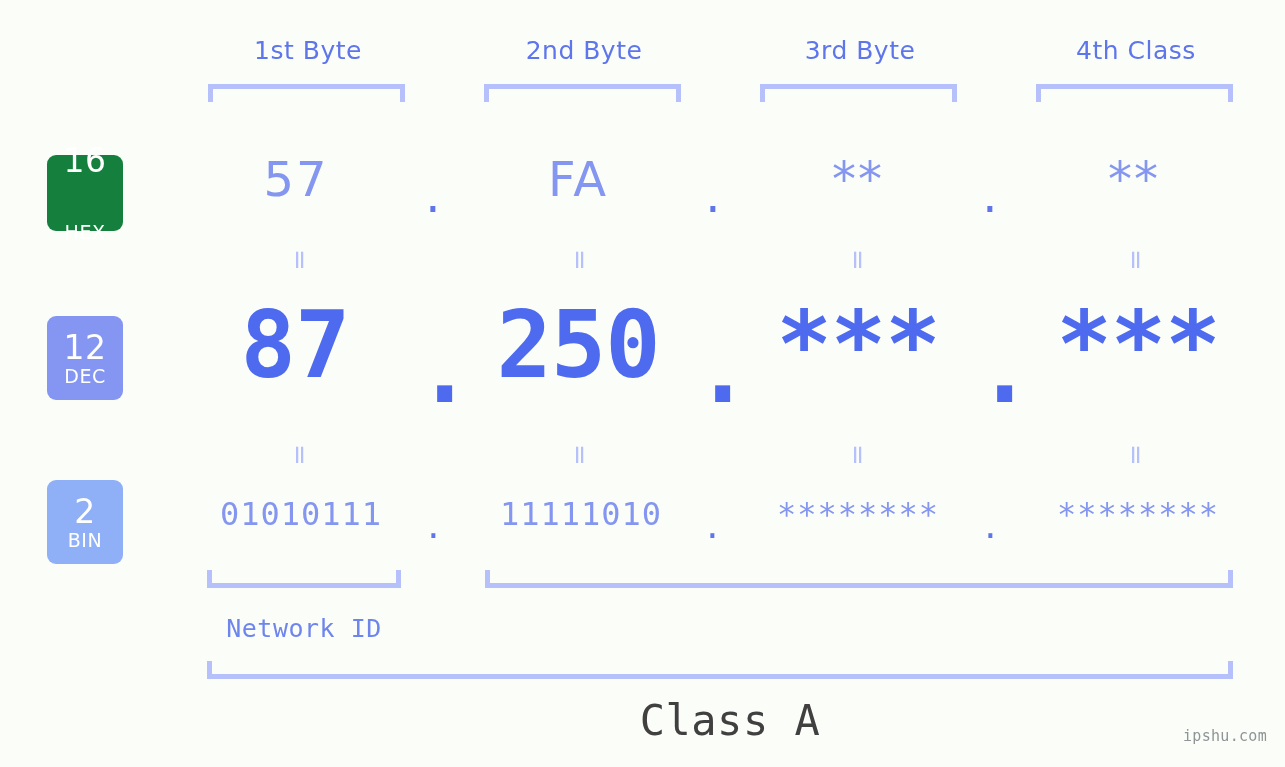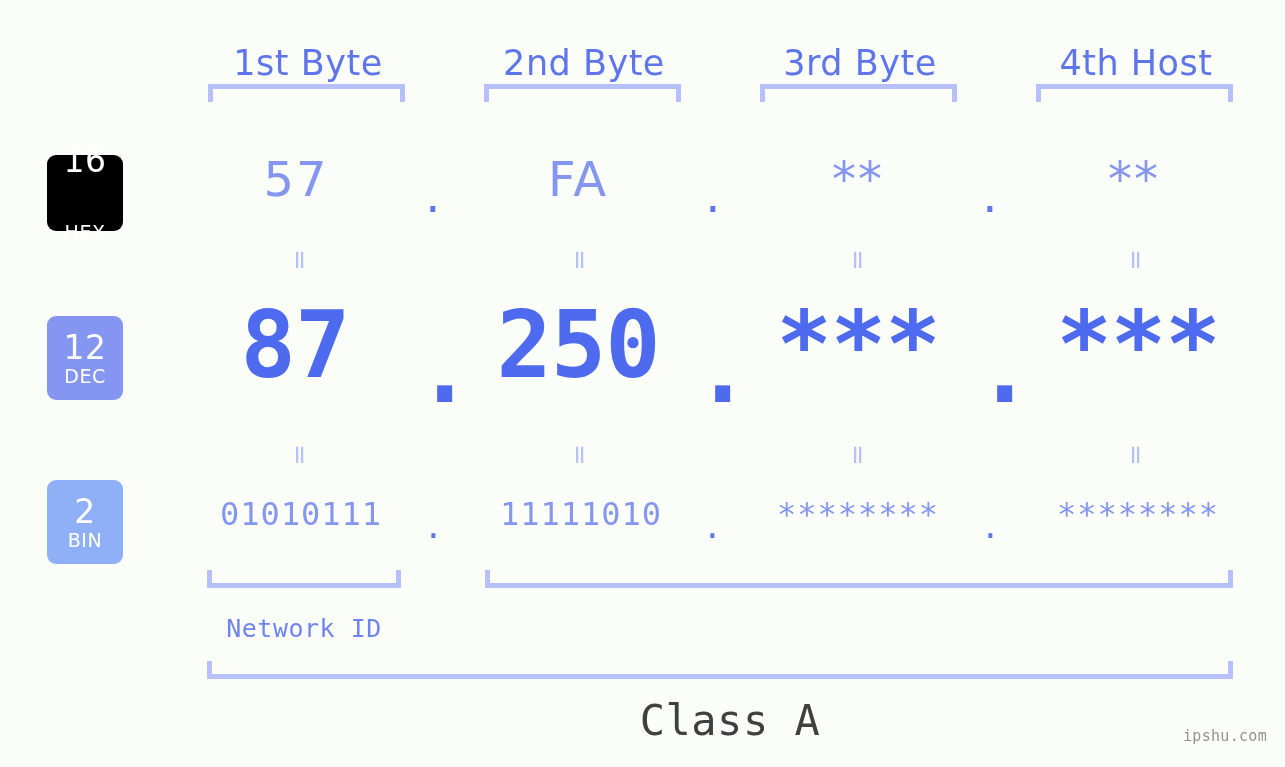--- a/index.html
+++ b/index.html
@@ -15,25 +15,25 @@
   }
   .stage {
     position: relative;
     width: 1285px;
     height: 767px;
   }
 
   
   .byte-header {
     position: absolute;
-    top: 43px;
-    width: 240px;
-    text-align: center;
-    font-family: "DejaVu Sans", sans-serif;
-    font-size: 35px;
+    top: 36px;
+    width: 240px;
+    text-align: center;
+    font-family: "DejaVu Sans", sans-serif;
+    font-size: 25px;
     color: #5e75ec;
     letter-spacing: 0.5px;
     white-space: nowrap;
   }
 
   
   .bracket-top {
     position: absolute;
     height: 18px;
     border-top: 5px solid #b6c0fb;
@@ -69,21 +69,21 @@
     font-size: 33px;
     font-weight: 400;
     letter-spacing: 0.5px;
   }
   .badge .nm {
     font-size: 19px;
     font-weight: 400;
     margin-top: 3px;
     letter-spacing: 0.5px;
   }
-  #badge-hex { top: 155px; height: 76px; background: #000000; gap: 43px; }
+  #badge-hex { top: 155px; height: 76px; background: #15803d; gap: 43px; }
   #badge-dec { top: 316px; height: 84px; background: #8496f2; }
   #badge-bin { top: 480px; height: 84px; background: #8fb0f7; }
 
   
   .cell {
     position: absolute;
     text-align: center;
     white-space: nowrap;
     line-height: 1;
   }
@@ -184,21 +184,21 @@
   }
 </style>
 </head>
 <body>
 
 <div class="stage">
 
   <div class="byte-header" style="left:188px;">1st Byte</div>
   <div class="byte-header" style="left:464px;">2nd Byte</div>
   <div class="byte-header" style="left:740px;">3rd Byte</div>
-  <div class="byte-header" style="left:1016px;">4th Host</div>
+  <div class="byte-header" style="left:1016px;">4th Class</div>
 
   <div class="bracket-top" style="left:208px; top:84px; width:197px;"></div>
   <div class="bracket-top" style="left:484px; top:84px; width:197px;"></div>
   <div class="bracket-top" style="left:760px; top:84px; width:197px;"></div>
   <div class="bracket-top" style="left:1036px; top:84px; width:197px;"></div>
 
   <div class="badge" id="badge-hex">
     <span class="num">16</span>
     <span class="nm">HEX</span>
   </div>

